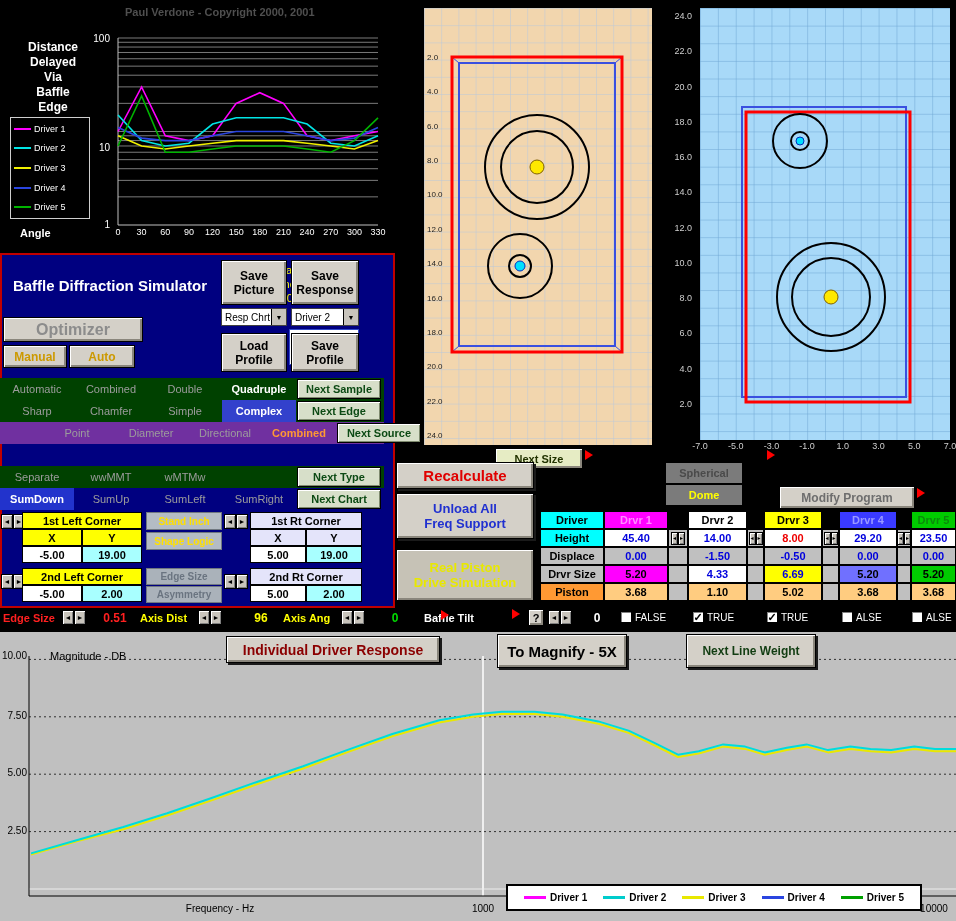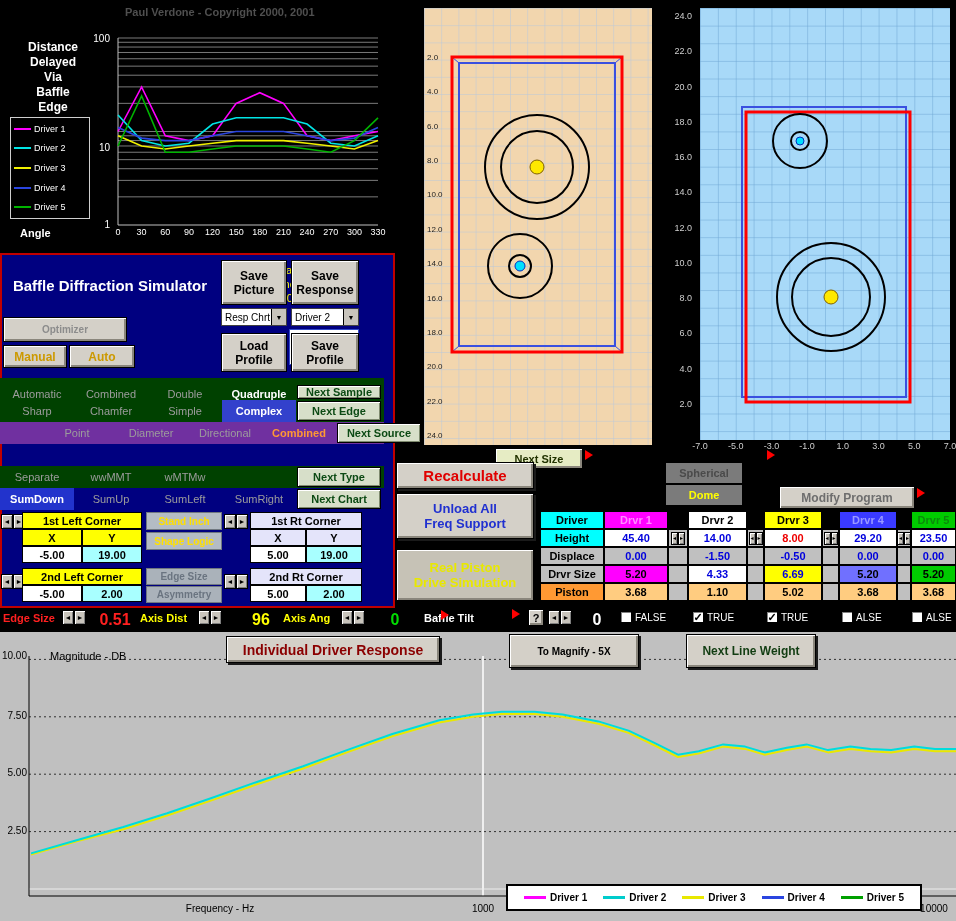--- a/index.html
+++ b/index.html
@@ -42,21 +42,21 @@
   .ccell{display:flex;align-items:center;justify-content:center;font-weight:bold;font-size:11px;border:1px solid #000;color:#000}
   .yel{background:#ffff00}.cyn{background:#a8ffff}.wht{background:#fff}.lav{background:#e4e4fa}
   .midlbl{display:flex;align-items:center;justify-content:center;font-weight:bold;font-size:10px;background:#b4bcc4;color:#ffe000;border:1px solid #707880}
   .midlbl.dis{color:#6a7480;background:#aab2ba}
   .spin{display:flex}
   .sparrow{width:12px;height:15px;background:#c8c4bc;border:1px solid #000;box-shadow:inset 1px 1px 0 #fff,inset -1px -1px 0 #808080;font-size:7px;line-height:13px;text-align:center;color:#000;cursor:pointer}
   .spin.small .sparrow{width:7px;height:13px;font-size:5px;line-height:11px}
   
   #pstrip{left:0;top:608px;width:956px;height:24px;background:#000}
   .plab{font-weight:bold;font-size:11px}
-  .pval{font-weight:bold;font-size:16px;text-align:center}
+  .pval{font-weight:bold;font-size:12px;text-align:center}
   .red{color:#ff2020}.ylwt{color:#ffff00}.grn{color:#00dd00}.wht2{color:#fff}
   #checkbox-row{left:0;top:609px;width:956px;height:20px}
   .cbwrap{position:absolute;top:2px;display:flex;align-items:center;gap:3px}
   .cbbox{width:12px;height:12px;background:#fff;border:1px solid #000;box-shadow:inset 1px 1px 0 #808080;font-size:11px;line-height:11px;font-weight:bold;color:#000;text-align:center;cursor:pointer}
   .cblab{color:#fff;font-size:10px}
   
   #driver-table{left:540px;top:511px;width:416px;height:90px}
   .tcell{display:flex;align-items:center;justify-content:center;font-weight:bold;font-size:11px;border:1px solid #000}
   .tgap{background:#c0c0c0;border:1px solid #000;display:flex;align-items:center;justify-content:center}
   .tgap.hdr{background:#000;border:none}
@@ -242,30 +242,30 @@
     <span class="dd-btn">▼</span>
   </div>
   <div class="abs dropdown" style="left:291px;top:308px;width:68px;height:18px">
     <span class="dd-text">Driver 2</span>
     <span class="dd-btn">▼</span>
   </div>
   <div class="abs reflevel">
     <div class="rl1">Ref Level (Db</div>
     <div class="rl2">0.00</div>
   </div>
-  <div class="abs btn" style="left:3px;top:317px;width:124px;height:25px;font-size:10px;color:#8c8c8c">Optimizer</div>
+  <div class="abs btn" style="left:3px;top:317px;width:140px;height:25px;font-size:16px;color:#8c8c8c">Optimizer</div>
   <div class="abs btn" style="left:3px;top:345px;width:64px;height:23px;font-size:12px;color:#cc9900">Manual</div>
   <div class="abs btn" style="left:69px;top:345px;width:66px;height:23px;font-size:12px;color:#cc9900">Auto</div>
   <div class="abs btn ml" style="left:221px;top:333px;width:66px;height:39px;font-size:12px">Load
 Profile</div>
   <div class="abs btn ml" style="left:291px;top:333px;width:68px;height:39px;font-size:12px">Save
 Profile</div>
 
   <div class="abs" id="options-grid">
-      <div class="opt-row" style="top: 0px; background: rgb(0, 65, 0); align-items: flex-end;">
+      <div class="opt-row" style="top: 0px; background: rgb(0, 65, 0);">
         <div class="opt-cell">Automatic</div>
         <div class="opt-cell">Combined</div>
         <div class="opt-cell">Double</div>
         <div class="opt-cell sel" style="color: rgb(255, 255, 255);">Quadruple</div>
         <div class="next-btn">Next Sample</div>
       </div>
       <div class="opt-row" style="top: 22px; background: rgb(0, 65, 0);">
         <div class="opt-cell">Sharp</div>
         <div class="opt-cell">Chamfer</div>
         <div class="opt-cell">Simple</div>
@@ -477,21 +477,21 @@
       <line x1="29" y1="264" x2="956" y2="264" stroke="#000"></line>
       <polyline points="31.0,222.6 74.8,209.9 123.3,197.3 167.1,183.5 210.9,168.6 256.2,152.5 303.1,136.5 346.9,120.4 392.3,104.3 439.2,90.5 472.9,84.8 501.7,82.0 534.5,82.0 562.6,84.8 598.4,91.7 628.6,100.9 654.9,113.5 678.0,125.0 698.7,121.5 723.2,114.6 745.1,116.9 764.7,122.7 786.8,118.1 806.6,114.6 828.1,120.4 850.4,116.9 870.5,119.2 891.2,120.4 914.3,116.9 935.0,119.2 957.2,119.2" fill="none" stroke="#e8e800" stroke-width="2" stroke-linejoin="round"></polyline>
       <polyline points="31.0,221.4 74.8,208.8 123.3,195.0 167.1,181.2 210.9,166.3 256.2,150.2 303.1,134.2 346.9,118.1 392.3,102.0 439.2,88.2 472.9,82.5 501.7,79.7 534.5,79.7 562.6,82.5 598.4,89.4 628.6,98.6 654.9,111.2 678.0,122.7 698.7,119.2 723.2,112.4 745.1,114.6 764.7,120.4 786.8,115.8 806.6,112.4 828.1,118.1 850.4,114.6 870.5,116.9 891.2,118.1 914.3,114.6 935.0,116.9 957.2,116.9" fill="none" stroke="#00dcdc" stroke-width="2" stroke-linejoin="round"></polyline>
     </svg>
   <span class="abs rtick" style="top:650px">10.00</span>
   <span class="abs rtick" style="top:710px">7.50</span>
   <span class="abs rtick" style="top:767px">5.00</span>
   <span class="abs rtick" style="top:825px">2.50</span>
   <span class="abs" style="left:50px;top:650px;width:140px;font-size:11px;color:#000">Magnitude  -  DB</span>
   <div class="abs btn raised" style="left:226px;top:636px;width:214px;height:27px;font-size:14px;color:#8b0000">Individual Driver Response</div>
-  <div class="abs btn raised" style="left:509px;top:634px;width:130px;height:34px;font-size:10px">To Magnify - 5X</div>
+  <div class="abs btn raised" style="left:497px;top:634px;width:130px;height:34px;font-size:15px">To Magnify - 5X</div>
   <div class="abs btn raised" style="left:686px;top:634px;width:130px;height:34px;font-size:12px;color:#123d12">Next Line Weight</div>
   <span class="abs xt" style="left:150px;top:903px;width:140px">Frequency  -  Hz</span>
   <span class="abs xt" style="left:465px;top:903px;width:36px">1000</span>
   <span class="abs xt" style="left:912px;top:903px;width:44px">10000</span>
   <div class="abs" id="resp-legend">
       <div class="rleg-item">
         <span class="rleg-line" style="background: rgb(255, 0, 255);"></span>
         <span class="rleg-txt">Driver 1</span>
       </div>
       <div class="rleg-item">

